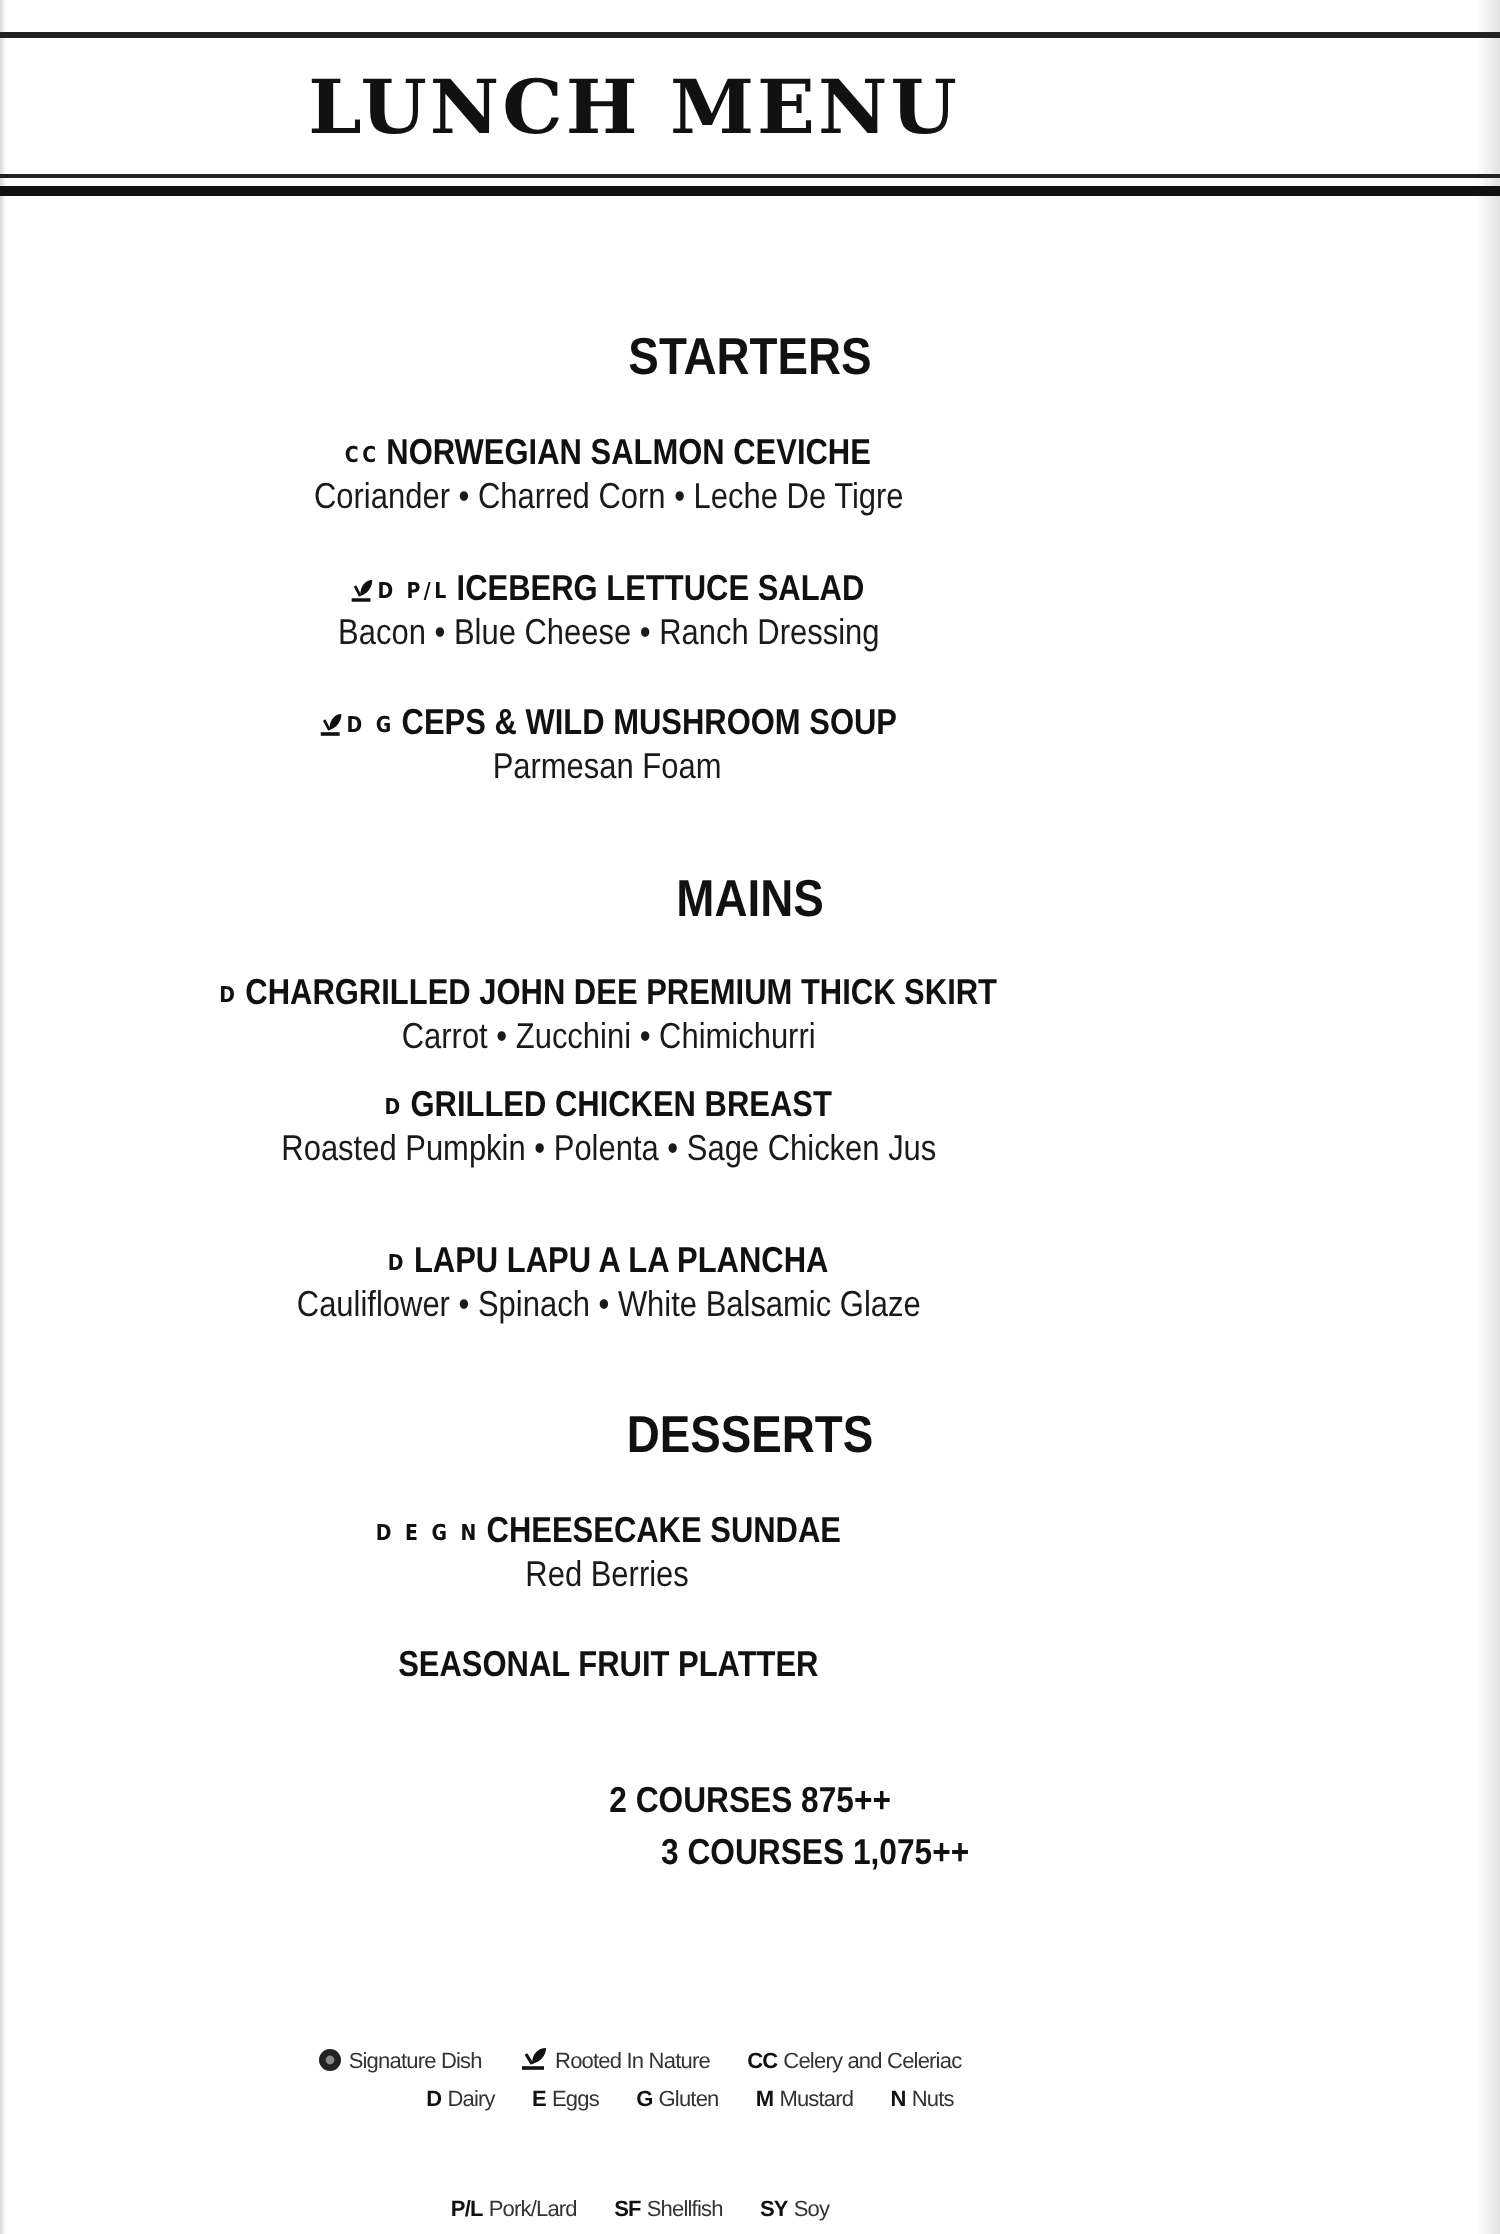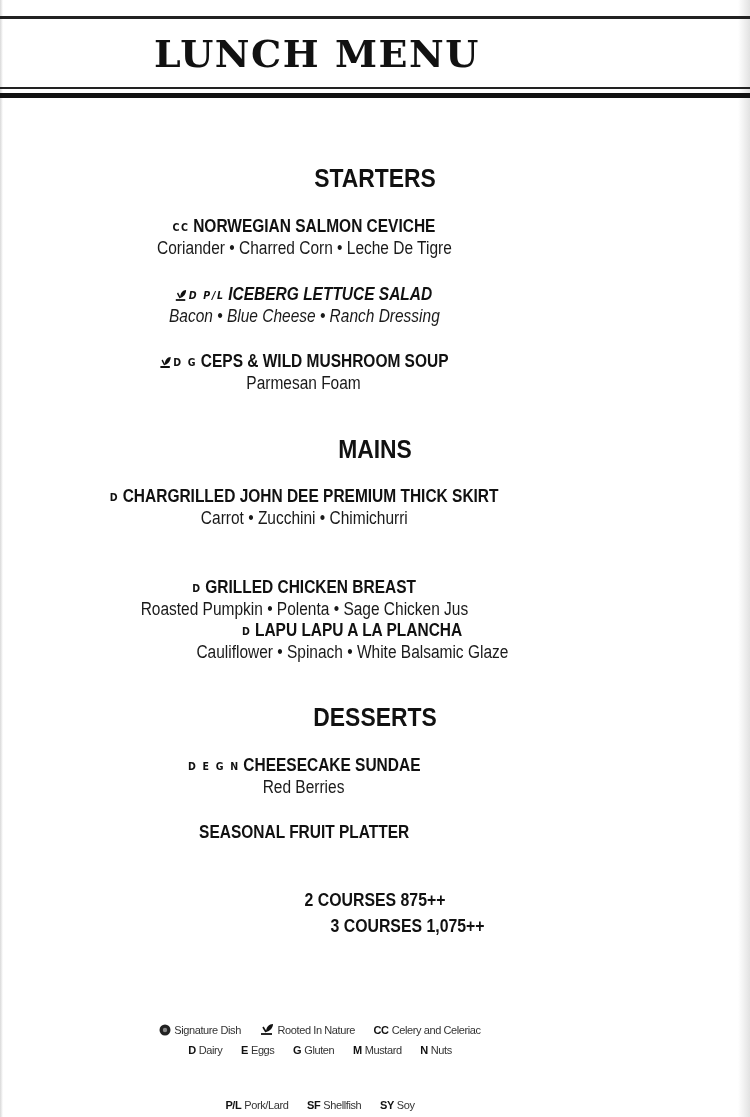--- a/index.html
+++ b/index.html
@@ -61,21 +61,21 @@
 
 <div class="sec" style="top:163px;">STARTERS</div>
 
 <div class="item" style="top:216px;">
   <div class="name">
     <span class="tags">CC</span><span>NORWEGIAN SALMON CEVICHE</span>
   </div><br>
   <div class="desc">Coriander • Charred Corn • Leche De Tigre</div>
 </div>
 
-<div class="item" style="top:284px;font-style:italic;">
+<div class="item" style="top:284px;">
   <div class="name">
     <svg class="leaf" viewBox="0 0 14 12">
         <path d="M1 11 H12" stroke="#111" stroke-width="1.8"></path>
         <path d="M3 4 L6 9" stroke="#111" stroke-width="1.6" fill="none"></path>
         <path d="M6 9 C6 4 9 1 13 1 C13 5 10 8 6 9 Z" fill="#111"></path>
       </svg><span class="tags">D P/L</span><span>ICEBERG LETTUCE SALAD</span>
   </div><br>
   <div class="desc">Bacon • Blue Cheese • Ranch Dressing</div>
 </div>
 
@@ -92,28 +92,28 @@
 
 <div class="sec" style="top:434px;">MAINS</div>
 
 <div class="item" style="top:486px;">
   <div class="name">
     <span class="tags">D</span><span>CHARGRILLED JOHN DEE PREMIUM THICK SKIRT</span>
   </div><br>
   <div class="desc">Carrot • Zucchini • Chimichurri</div>
 </div>
 
-<div class="item" style="top:577px;">
+<div class="item" style="top:542px;">
   <div class="name">
     <span class="tags">D</span><span>GRILLED CHICKEN BREAST</span>
   </div><br>
   <div class="desc">Roasted Pumpkin • Polenta • Sage Chicken Jus</div>
 </div>
 
-<div class="item" style="top:620px;padding-left:48px;">
+<div class="item" style="top:620px;">
   <div class="name">
     <span class="tags">D</span><span>LAPU LAPU A LA PLANCHA</span>
   </div><br>
   <div class="desc">Cauliflower • Spinach • White Balsamic Glaze</div>
 </div>
 
 <div class="sec" style="top:702px;">DESSERTS</div>
 
 <div class="item" style="top:755px;">
   <div class="name">
@@ -143,21 +143,21 @@
         <path d="M1 11 H12" stroke="#111" stroke-width="1.8"></path>
         <path d="M3 4 L6 9" stroke="#111" stroke-width="1.6" fill="none"></path>
         <path d="M6 9 C6 4 9 1 13 1 C13 5 10 8 6 9 Z" fill="#111"></path>
       </svg><span>Rooted In Nature</span>
   </span>
   <span class="e">
     <span class="k">CC</span><span>Celery and Celeriac</span>
   </span>
 </div>
 
-<div class="legend" style="top:1044px;">
+<div class="legend" style="top:1044px;padding-left:25px;">
   <span class="e"><span class="k">D</span><span>Dairy</span></span>
   <span class="e"><span class="k">E</span><span>Eggs</span></span>
   <span class="e"><span class="k">G</span><span>Gluten</span></span>
   <span class="e"><span class="k">M</span><span>Mustard</span></span>
   <span class="e"><span class="k">N</span><span>Nuts</span></span>
 </div>
 
 <div class="legend" style="top:1064px;margin-top:35px;">
   <span class="e"><span class="k">P/L</span><span>Pork/Lard</span></span>
   <span class="e"><span class="k">SF</span><span>Shellfish</span></span>

